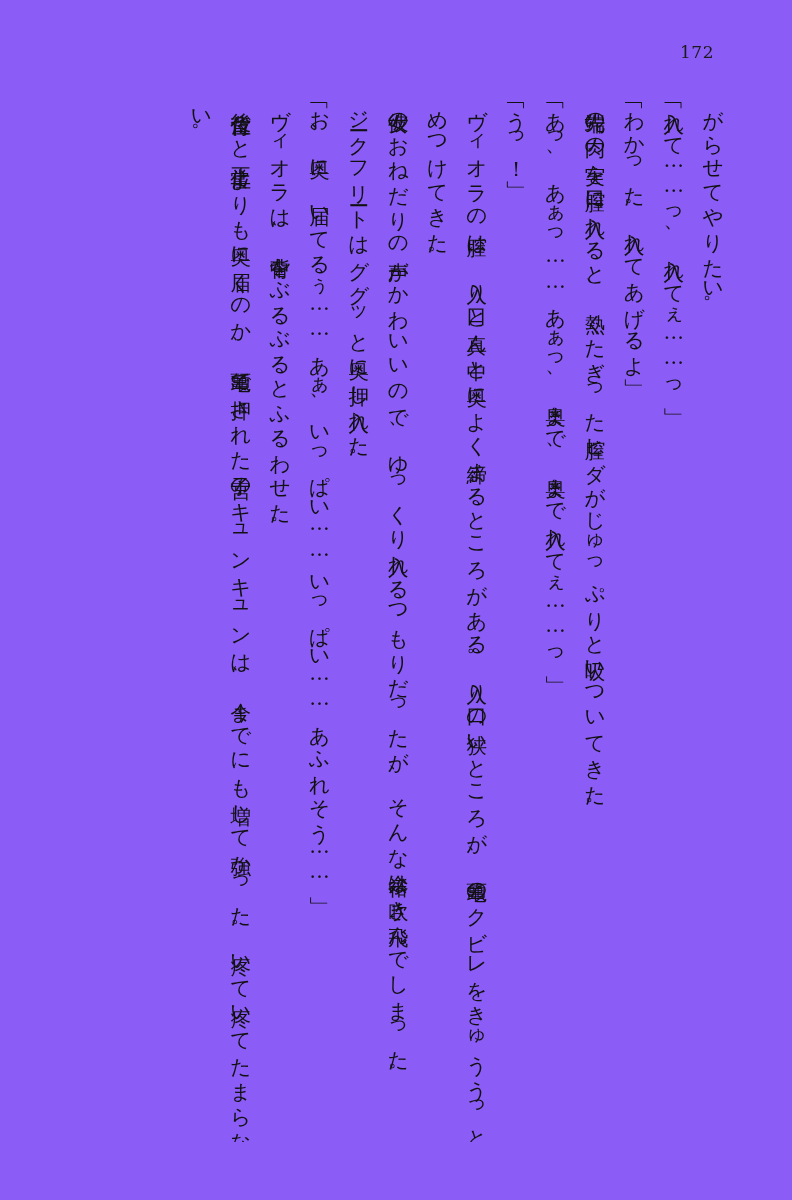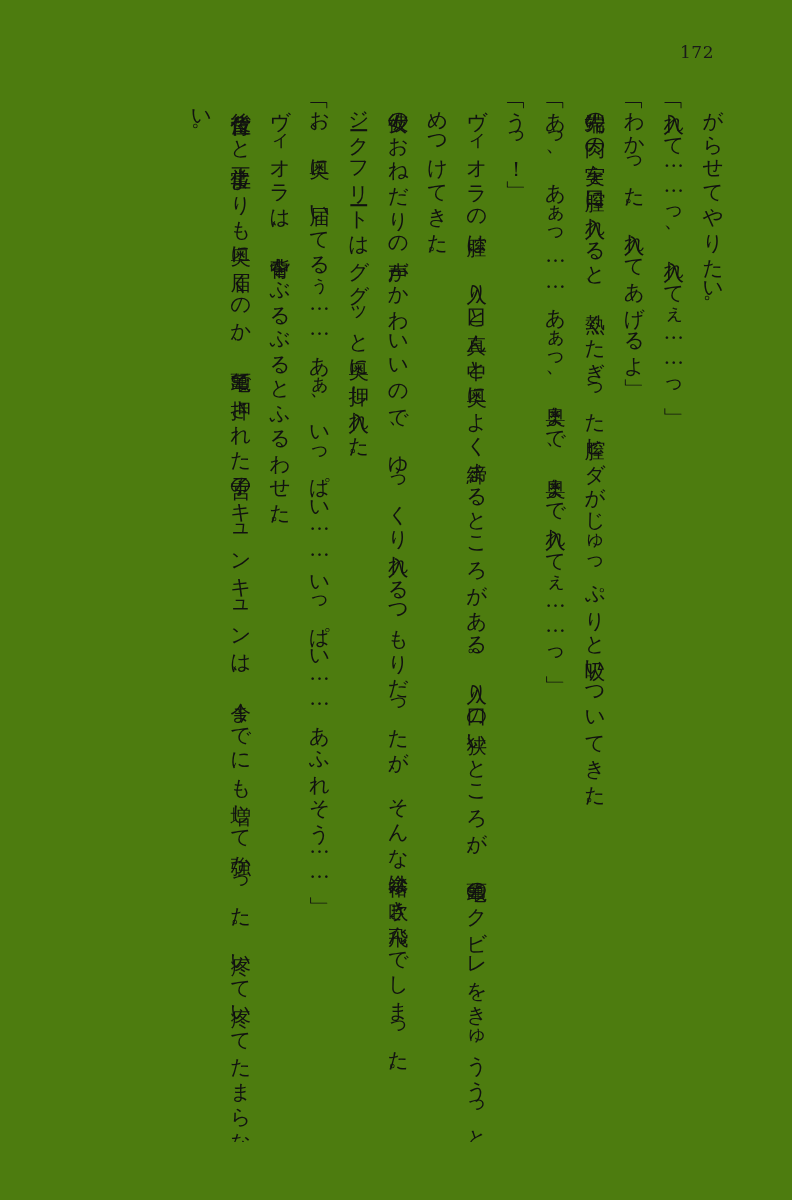--- a/index.html
+++ b/index.html
@@ -11,21 +11,21 @@
     width: 792px;
     height: 1200px;
     overflow: hidden;
     font-family: "DejaVu Serif", "Liberation Serif", serif;
     color: #111111;
   }
   .page {
     position: relative;
     width: 792px;
     height: 1200px;
-    background: #4d7c0f;
+    background: #8b5cf6;
     box-sizing: border-box;
   }
   .page-number {
     position: absolute;
     top: 42px;
     right: 78px;
     font-family: "DejaVu Serif", "Liberation Serif", serif;
     font-size: 17px;
     letter-spacing: 0.5px;
     color: #1a1a1a;

